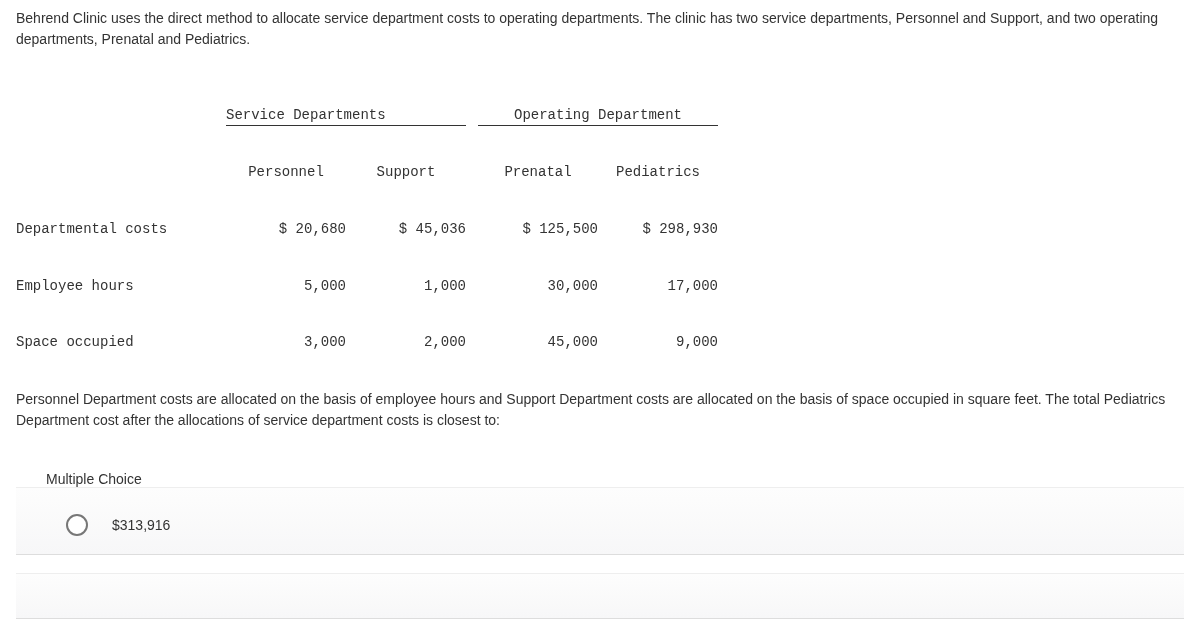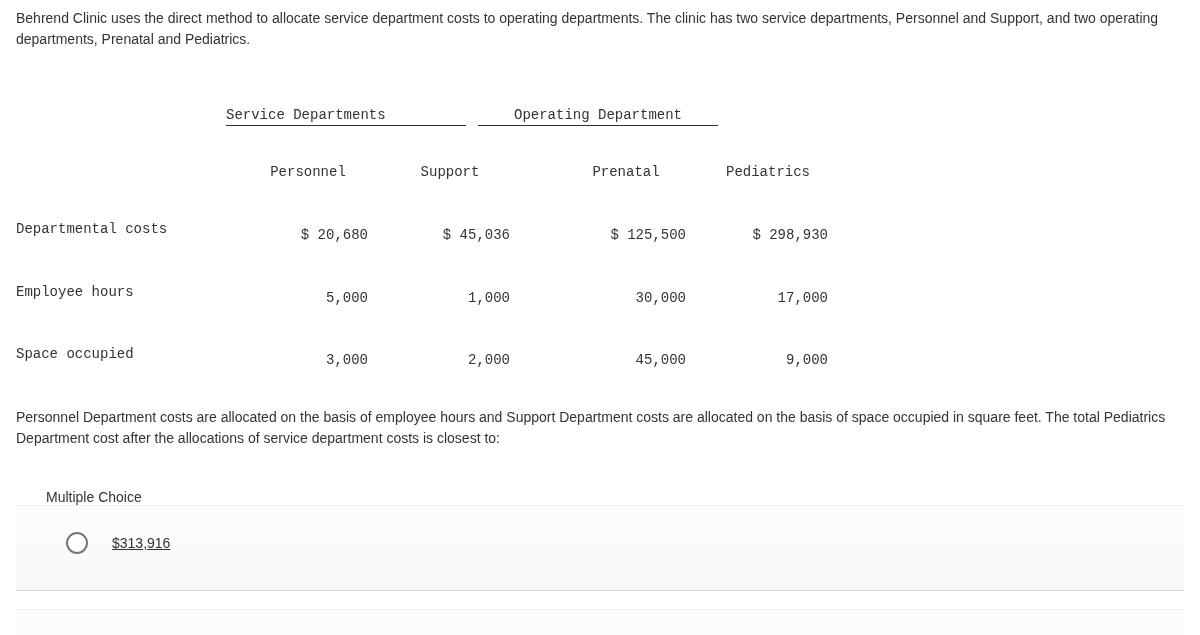--- a/index.html
+++ b/index.html
@@ -21,27 +21,26 @@
     }
     .data-table {
       font-family: "Courier New", Courier, monospace;
       font-size: 14px;
       margin-bottom: 18px;
       white-space: pre;
       line-height: 1.35;
     }
     .table-row {
       display: flex;
-      gap: 22px;
     }
     .cell {
       padding: 0;
     }
     .cell-label { width: 210px; }
-    .cell-val { width: 120px; text-align: right; margin-top: 6px; }
+    .cell-val { width: 120px; text-align: right; }
     .hdr-service {
       width: 240px;
       text-align: left;
       border-bottom: 1px solid #333;
       margin-left: 210px;
     }
     .hdr-operating {
       width: 240px;
       text-align: center;
       border-bottom: 1px solid #333;
@@ -56,26 +55,25 @@
     .mc-label {
       margin-left: 30px;
       font-size: 14px;
     }
     .choice-container {
       margin-bottom: 18px;
     }
     .choice {
       display: flex;
       align-items: center;
-      padding: 26px 0 36px 50px;
+      padding: 26px 0 18px 50px;
       background: linear-gradient(to bottom, #fdfdfd, #f7f7f8);
       border-top: 1px solid #eee;
       border-bottom: 1px solid #ddd;
       cursor: pointer;
-      text-decoration: underline;
     }
     .radio-circle {
       width: 22px;
       height: 22px;
       border: 2px solid #777;
       border-radius: 50%;
       margin-right: 24px;
       flex-shrink: 0;
       background: #fff;
     }

